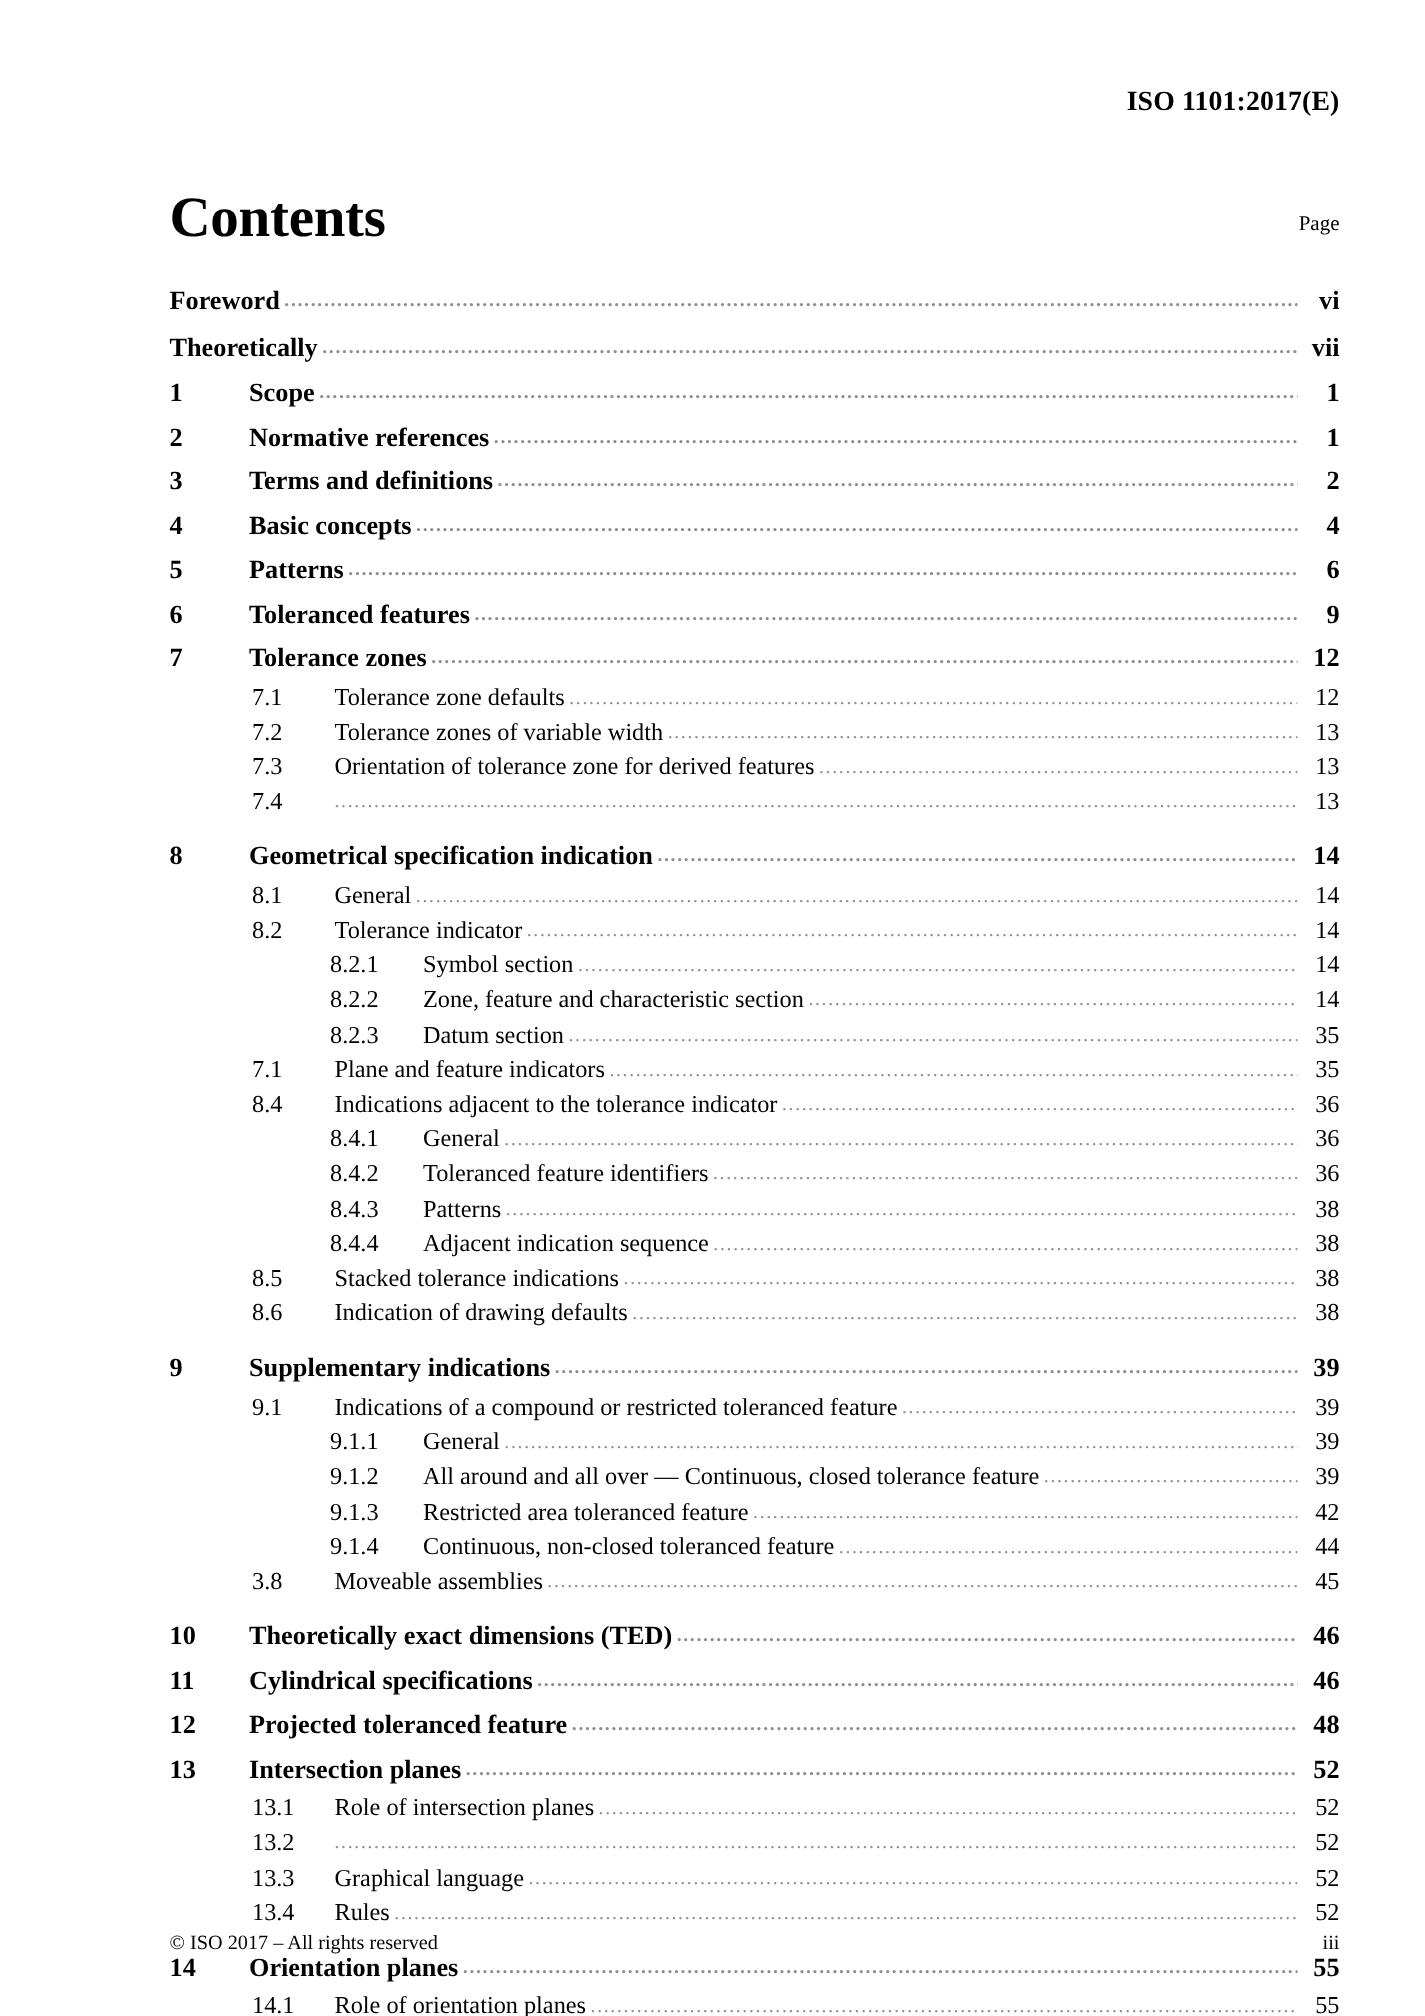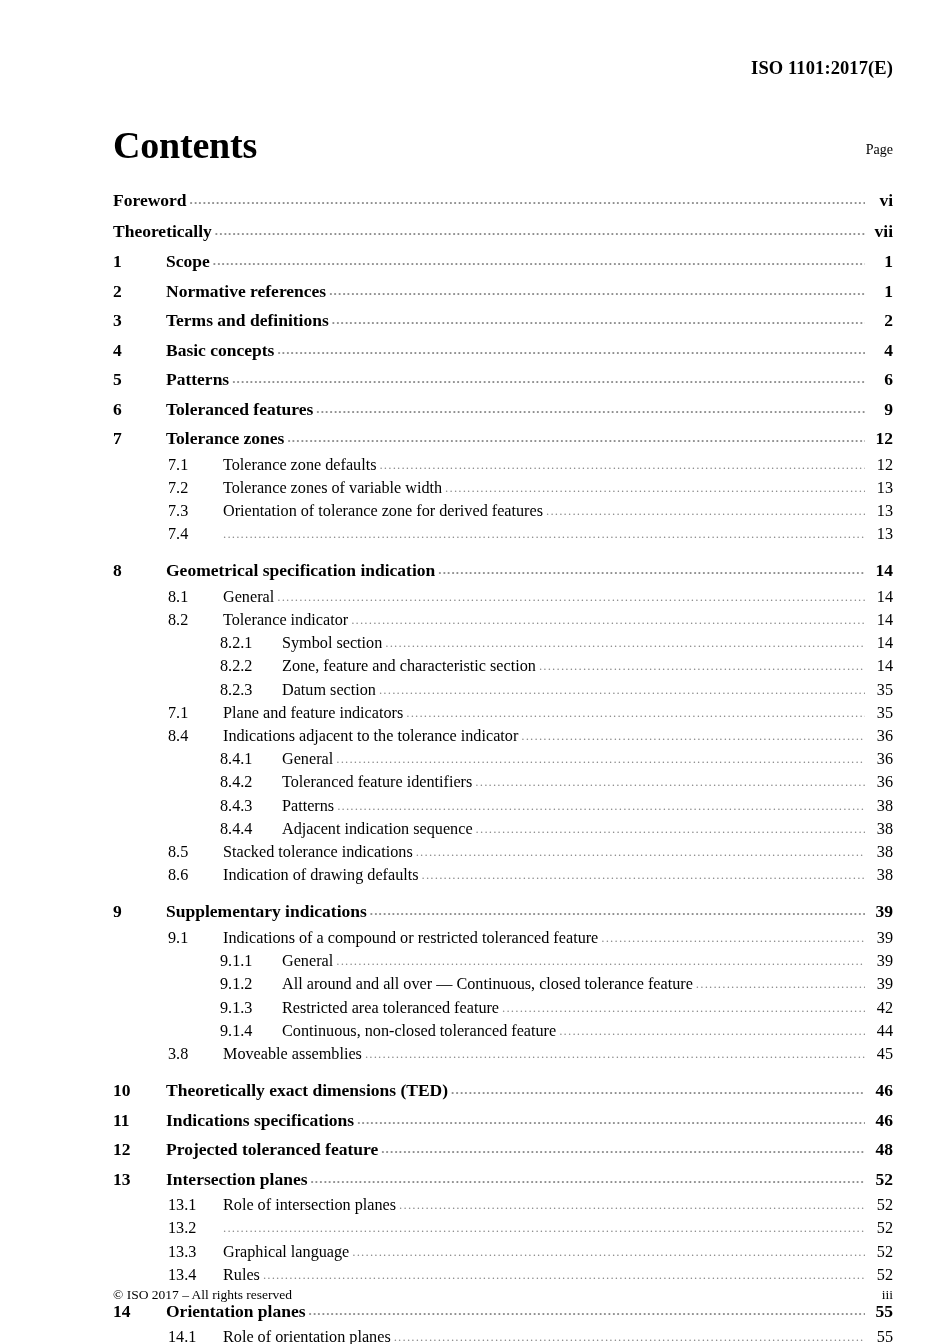--- a/index.html
+++ b/index.html
@@ -377,21 +377,21 @@
         <span class="toc-pg">45</span>
       </div>
       <div class="toc-row lvl1 gap-top">
         <span class="toc-num">10</span>
         <span class="toc-text">Theoretically exact dimensions (TED)</span>
         <span class="toc-dots">................................................................................................................................................................................................................................................................................................................................................................................................................</span>
         <span class="toc-pg">46</span>
       </div>
       <div class="toc-row lvl1">
         <span class="toc-num">11</span>
-        <span class="toc-text">Indications specifications</span>
+        <span class="toc-text">Cylindrical specifications</span>
         <span class="toc-dots">................................................................................................................................................................................................................................................................................................................................................................................................................</span>
         <span class="toc-pg">46</span>
       </div>
       <div class="toc-row lvl1">
         <span class="toc-num">12</span>
         <span class="toc-text">Projected toleranced feature</span>
         <span class="toc-dots">................................................................................................................................................................................................................................................................................................................................................................................................................</span>
         <span class="toc-pg">48</span>
       </div>
       <div class="toc-row lvl1">

